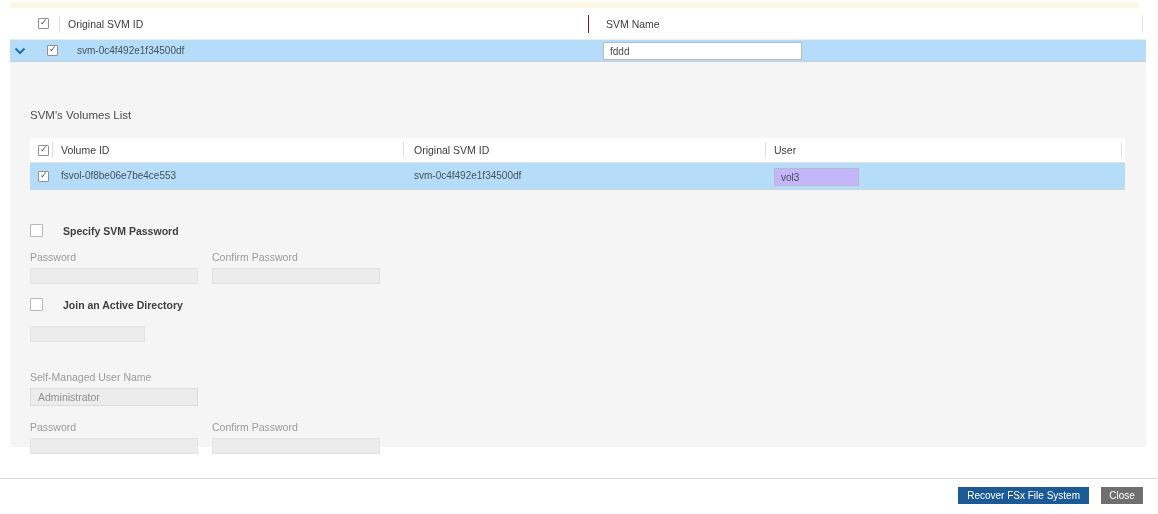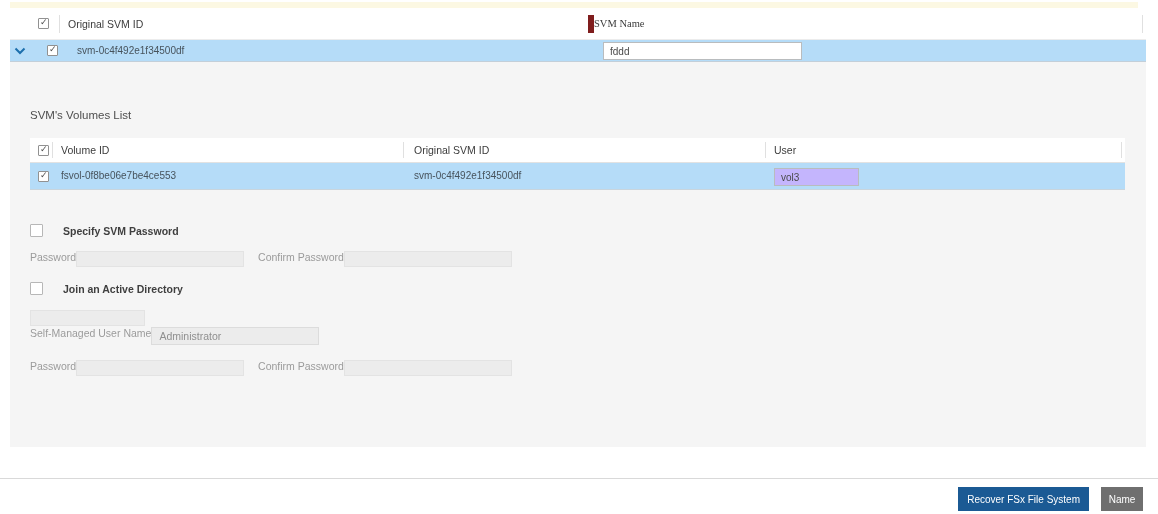--- a/index.html
+++ b/index.html
@@ -10,22 +10,22 @@
   
   .accent-bar { height:6px; width:1128px; background:#fcf8e3; margin-top:2px; }
 
   
   .svm-header { display:flex; align-items:center; height:32px; background:#fff;
     border-bottom:1px solid #ececec; font-size:10.5px; color:#3c3c3c; }
   .expand-cell { width:28px; flex:none; }
   .chk-cell { width:21px; flex:none; display:flex; align-items:center; }
   .hdr-col1 { width:529px; flex:none; border-left:1px solid #e0e0e0; padding-left:8px;
     height:18px; line-height:18px; }
-  .hdr-col2 { flex:1; border-left:6px solid #7f1d1d; 
-    height:18px; line-height:18px;font-family:Liberation Serif, serif; }
+  .hdr-col2 { flex:1; border-left:1px solid #7f1d1d; padding-left:17px;
+    height:18px; line-height:18px; }
   .hdr-endcap { width:4px; flex:none; border-left:1px solid #e0e0e0; height:18px; }
 
   .svm-row { position:relative; display:flex; align-items:center; height:22px;
     background:#b5dcf8; border-bottom:1px solid #c3cfd9; font-size:10px; color:#47535c; }
   .svm-row .expand-cell { display:flex; align-items:center; padding-left:4px; }
   .row-id-text { padding-left:9px; }
   .svm-name-input { position:absolute; left:593px; top:2px; width:199px; height:18px;
     background:#fff; border:1px solid #b9bcbe; font-size:10px; color:#4a4a4a;
     padding:0 6px; font-family:"Liberation Sans", sans-serif; }
 
@@ -56,36 +56,36 @@
   .vol-row .vol-col1, .vol-row .vol-col2, .vol-row .vol-col3 { border-left:1px solid transparent; }
   .vol-name-input { width:85px; height:18px; background:#c4b5fd; border:1px solid #b9bcbe;
     font-size:10px; color:#4a4a4a; padding:0 6px; font-family:"Liberation Sans", sans-serif; }
 
   
   .form { padding-left:20px; }
   .chk-line { display:flex; align-items:center; gap:20px; font-size:10.5px; color:#3f3f3f;font-weight:bold; }
   .chk-line.first { margin-top:34px; }
   .chk-line.join { margin-top:14px; }
   .field-row { display:flex; gap:14px; margin-top:14px; }
-  .field { display:flex; flex-direction:row; }
+  .field { display:flex; flex-direction:column; }
   .field label { font-size:10.5px; margin-bottom:5px; }
   .lbl-dim { color:#9b9b9b; }
   .lbl-dark { color:#4c4c4c; }
   .gray-input { background:#ececec; border:1px solid #e3e3e3; height:16px; width:168px;
     font-size:10.5px; color:#8f8f8f; padding:0 7px; font-family:"Liberation Sans", sans-serif; }
   .gray-input.ip { width:115px; }
   .gray-input.user { height:18px; border-color:#dcdcdc; }
   .mt15 { margin-top:15px; }
-  .mt17 { margin-top:1px; }
+  .mt17 { margin-top:29px; }
 
   
   .footer-divider { position:absolute; left:0; top:478px; width:1158px;
     border-top:1px solid #d9d9d9; }
   .footer-buttons { position:absolute; top:487px; right:15px; display:flex; gap:12px; }
-  .btn { height:24px; border:none; color:#fff; font-size:10px;
+  .btn { height:17px; border:none; color:#fff; font-size:10px;
     font-family:"Liberation Sans", sans-serif; cursor:pointer; }
   .btn-primary { background:#1b5a94; padding:0 9px; }
   .btn-secondary { background:#6f6f6f; width:42px; }
 
   .chevron-icon { display:inline-flex; }
 </style>
 </head>
 <body>
 
 <div class="page">
@@ -189,14 +189,14 @@
       </div>
 
     </div>
   </div>
 </div>
 
 <div class="footer-divider"></div>
 
 <div class="footer-buttons">
   <button class="btn btn-primary">Recover FSx File System</button>
-  <button class="btn btn-secondary">Name</button>
+  <button class="btn btn-secondary">Close</button>
 </div>
 
 </body></html>

